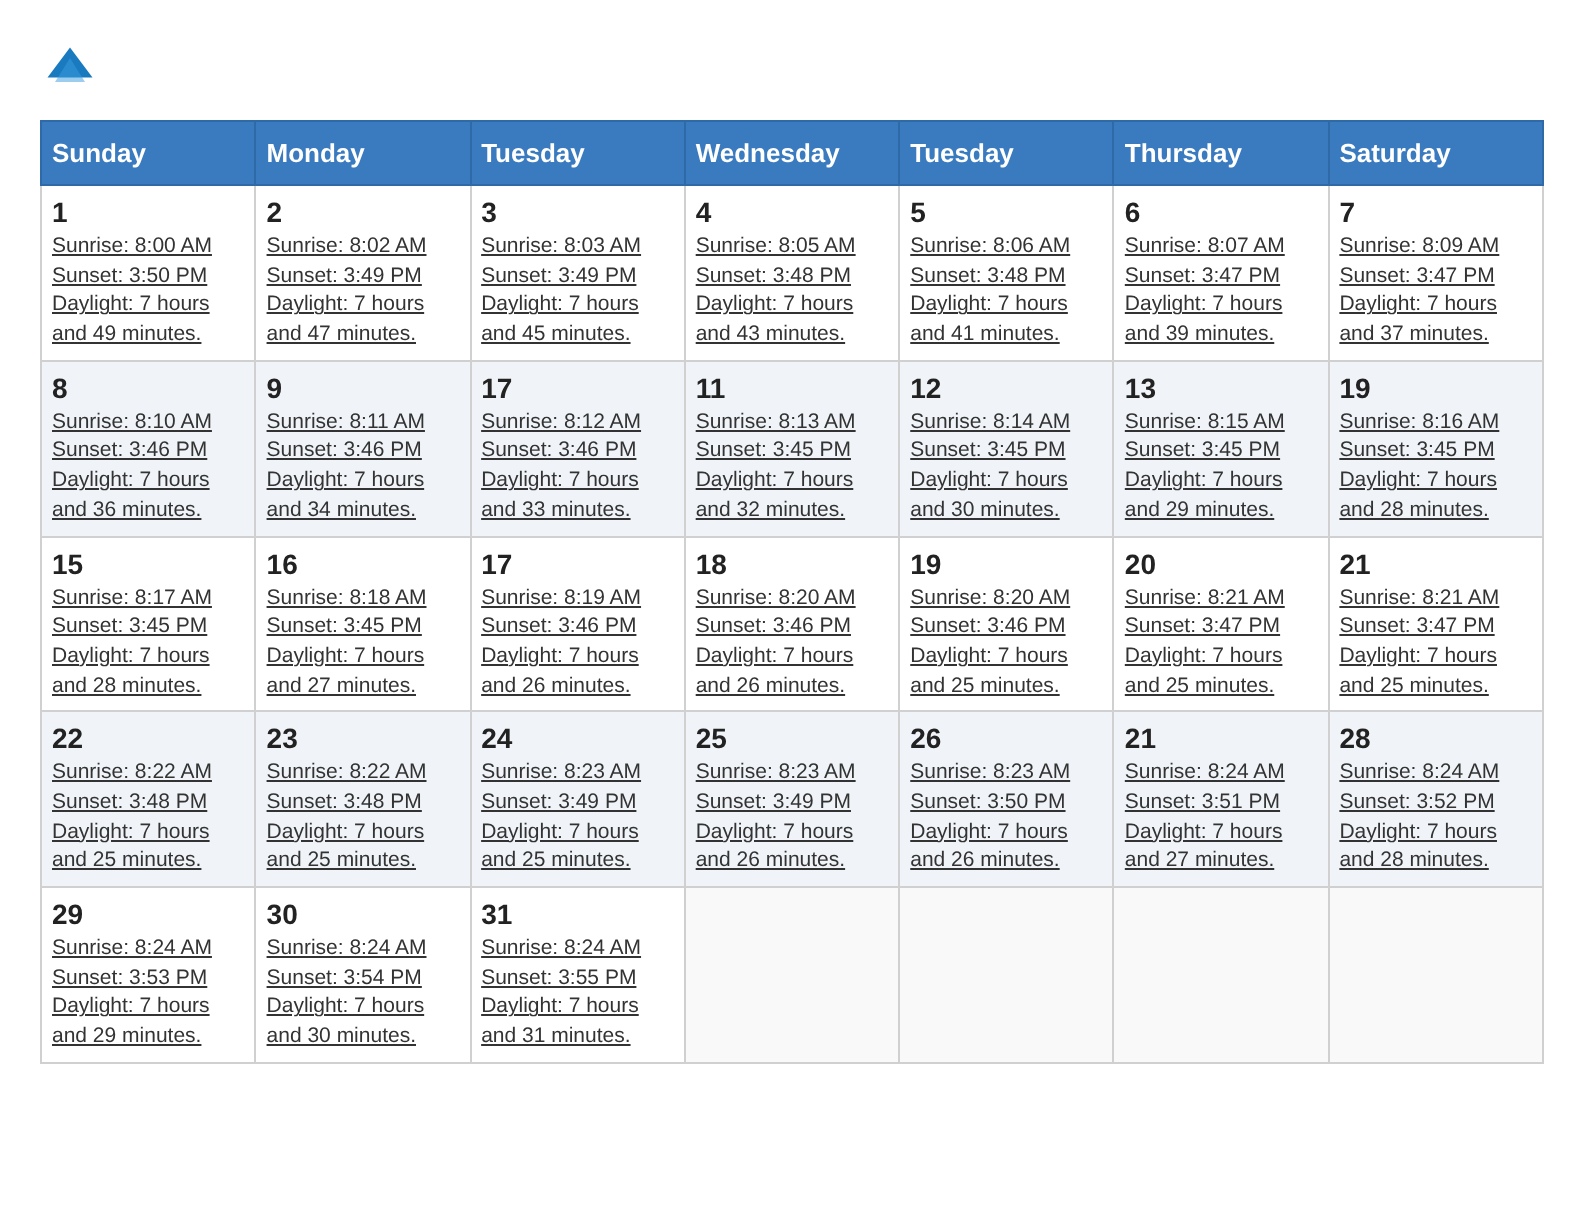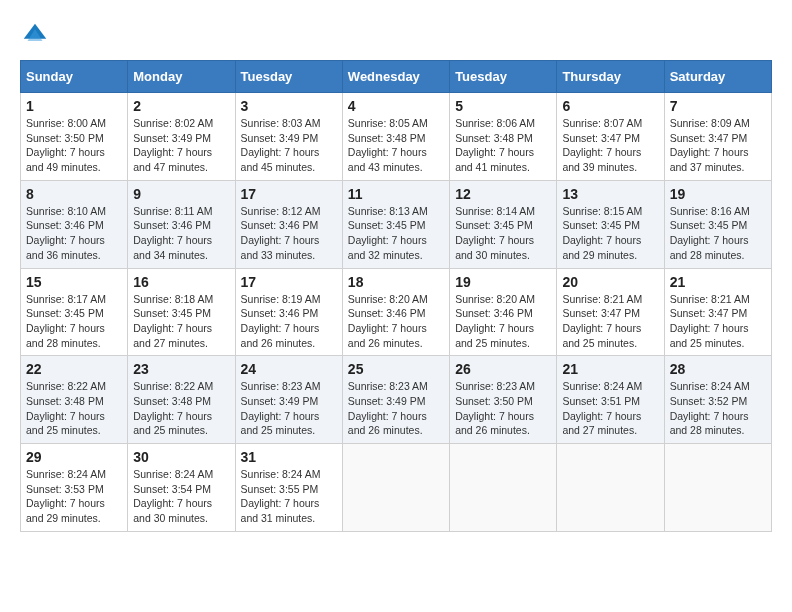--- a/index.html
+++ b/index.html
@@ -71,20 +71,21 @@
       font-size: 14px;
       font-weight: bold;
       color: #222;
       display: block;
       margin-bottom: 2px;
     }
     .day-detail {
       color: #333;
       font-size: 10.5px;
       line-height: 1.4;
+      text-decoration: underline;
     }
     .empty-cell {
       background-color: #f9f9f9 !important;
     }
   </style>
 </head>
 <body>
 
 <div class="header-area">
   <div class="logo">

